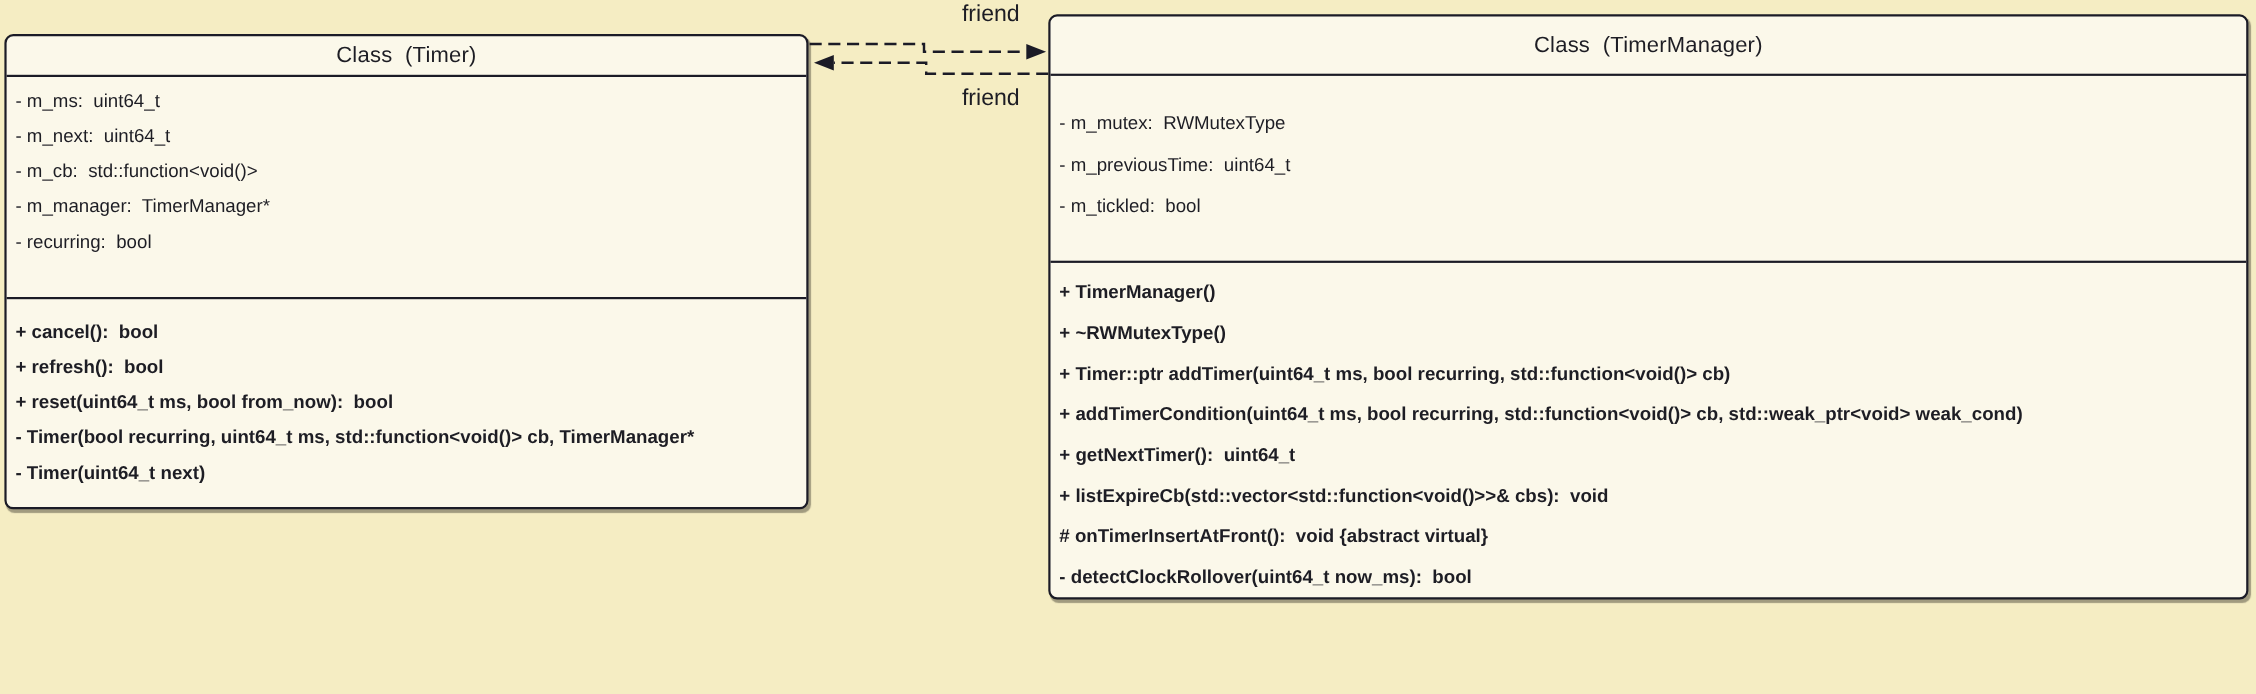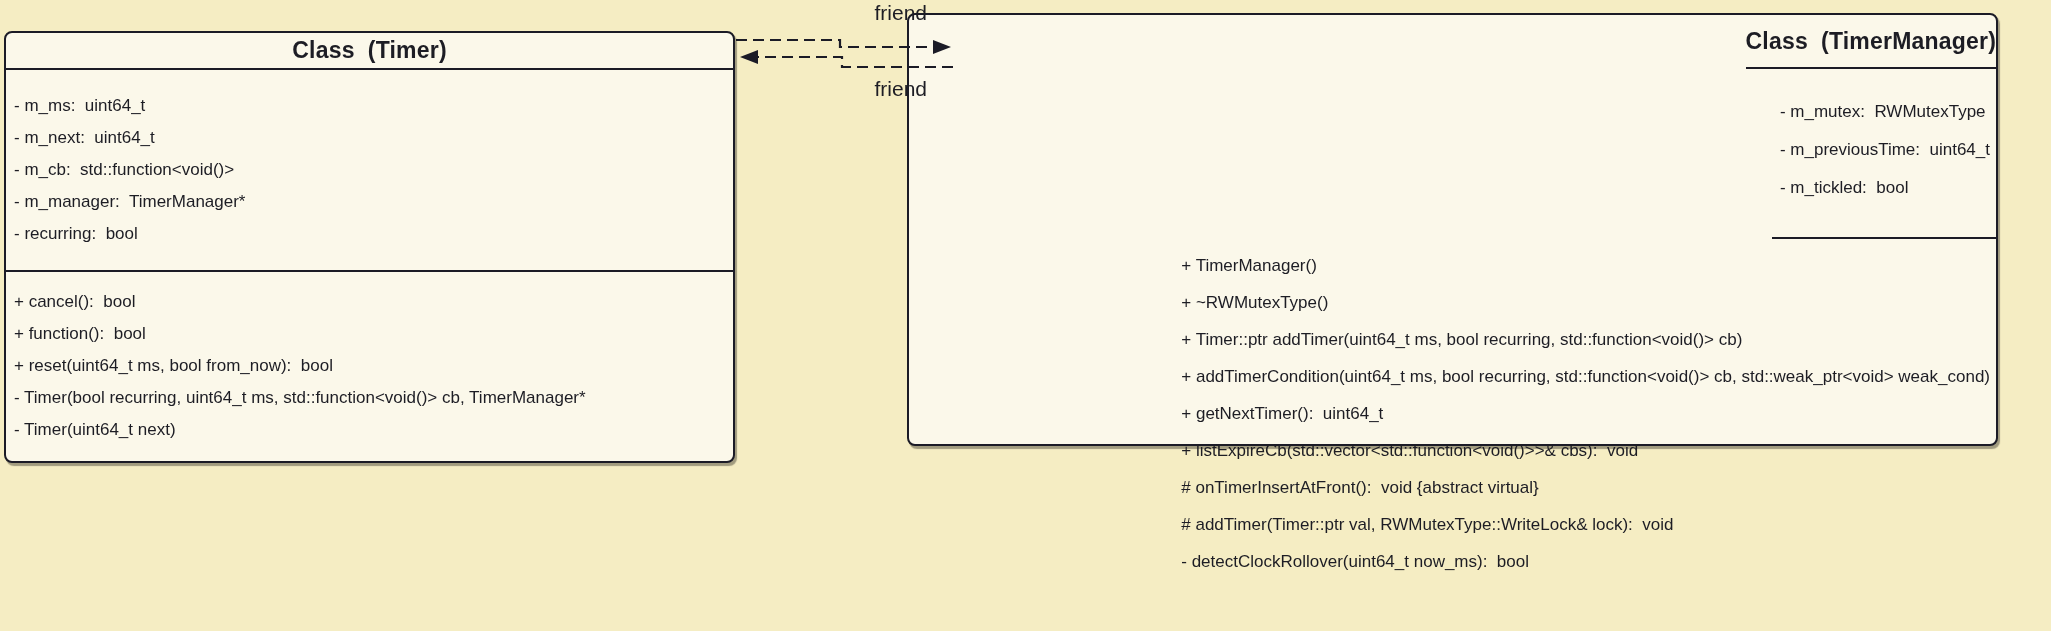--- a/index.html
+++ b/index.html
@@ -25,45 +25,45 @@
     display: flex;
     flex-direction: column;
   }
   .class-title {
     box-sizing: border-box;
     flex: 0 0 auto;
     border-bottom: 2px solid var(--line, #1b1b26);
     display: flex;
     align-items: center;
     justify-content: center;
-    font-weight: bold;
-    font-size: 23px;
+    font-weight: normal;
+    font-size: 20px;
     letter-spacing: 0.2px;
     white-space: pre;
   }
   .members {
     box-sizing: border-box;
     flex: 0 0 auto;
     padding-left: 8px;
     padding-right: 6px;
     overflow: visible;
   }
-  .members.last { flex: 1 1 auto; }
+  .members.last { flex: 1 1 auto; font-weight: bold; }
   .members .member-line {
     white-space: pre;
     font-size: 17px;
   }
   #timer-box { left: 4px; top: 31px; width: 731px; height: 432px; }
   #timer-box .class-title { height: 37px; }
-  #timer-box .attrs { height: 202px; padding-top: 20px; border-bottom: 2px solid var(--line, #1b1b26); }
+  #timer-box .attrs { height: 202px; padding-top: 6px; border-bottom: 2px solid var(--line, #1b1b26); }
   #timer-box .attrs .member-line { line-height: 32px; }
   #timer-box .methods { padding-top: 14px; }
   #timer-box .methods .member-line { line-height: 32px; }
 
-  #timermanager-box { left: 907px; top: 13px; width: 1091px; height: 433px; align-items: flex-end; }
+  #timermanager-box { left: 953px; top: 13px; width: 1091px; height: 532px; }
   #timermanager-box .class-title { height: 54px; }
   #timermanager-box .attrs { height: 170px; padding-top: 24px; border-bottom: 2px solid var(--line, #1b1b26); }
   #timermanager-box .attrs .member-line { line-height: 38px; }
   #timermanager-box .methods { padding-top: 8px; }
   #timermanager-box .methods .member-line { line-height: 37px; }
 
   #arrow-layer {
     position: absolute;
     left: 0; top: 0;
     width: 2051px;
@@ -97,21 +97,21 @@
     <div class="class-title">Class  (Timer)</div>
     <div class="members attrs">
         <div class="member-line">- m_ms:  uint64_t</div>
         <div class="member-line">- m_next:  uint64_t</div>
         <div class="member-line">- m_cb:  std::function&lt;void()&gt;</div>
         <div class="member-line">- m_manager:  TimerManager*</div>
         <div class="member-line">- recurring:  bool</div>
       </div>
     <div class="members methods last">
         <div class="member-line">+ cancel():  bool</div>
-        <div class="member-line">+ function():  bool</div>
+        <div class="member-line">+ refresh():  bool</div>
         <div class="member-line">+ reset(uint64_t ms, bool from_now):  bool</div>
         <div class="member-line">- Timer(bool recurring, uint64_t ms, std::function&lt;void()&gt; cb, TimerManager*</div>
         <div class="member-line">- Timer(uint64_t next)</div>
       </div>
   </div>
 
   <div id="timermanager-box" class="class-box">
     <div class="class-title">Class  (TimerManager)</div>
     <div class="members attrs">
         <div class="member-line">- m_mutex:  RWMutexType</div>
@@ -119,21 +119,20 @@
         <div class="member-line">- m_tickled:  bool</div>
       </div>
     <div class="members methods last">
         <div class="member-line">+ TimerManager()</div>
         <div class="member-line">+ ~RWMutexType()</div>
         <div class="member-line">+ Timer::ptr addTimer(uint64_t ms, bool recurring, std::function&lt;void()&gt; cb)</div>
         <div class="member-line">+ addTimerCondition(uint64_t ms, bool recurring, std::function&lt;void()&gt; cb, std::weak_ptr&lt;void&gt; weak_cond)</div>
         <div class="member-line">+ getNextTimer():  uint64_t</div>
         <div class="member-line">+ listExpireCb(std::vector&lt;std::function&lt;void()&gt;&gt;&amp; cbs):  void</div>
         <div class="member-line"># onTimerInsertAtFront():  void {abstract virtual}</div>
-        <div class="member-line"># addTimer(Timer::ptr val, RWMutexType::WriteLock&amp; lock):  void</div>
         <div class="member-line">- detectClockRollover(uint64_t now_ms):  bool</div>
       </div>
   </div>
 
   <svg id="arrow-layer" viewBox="0 0 2051 631" xmlns="http://www.w3.org/2000/svg">
     <polyline class="dashed-edge" points="736,40 840,40 840,47 933,47"></polyline>
     <polygon class="arrowhead" points="951,47 933,40 933,54"></polygon>
     <polyline class="dashed-edge" points="953,67 842,67 842,57 758,57"></polyline>
     <polygon class="arrowhead" points="740,57 758,50 758,64"></polygon>
   </svg>

